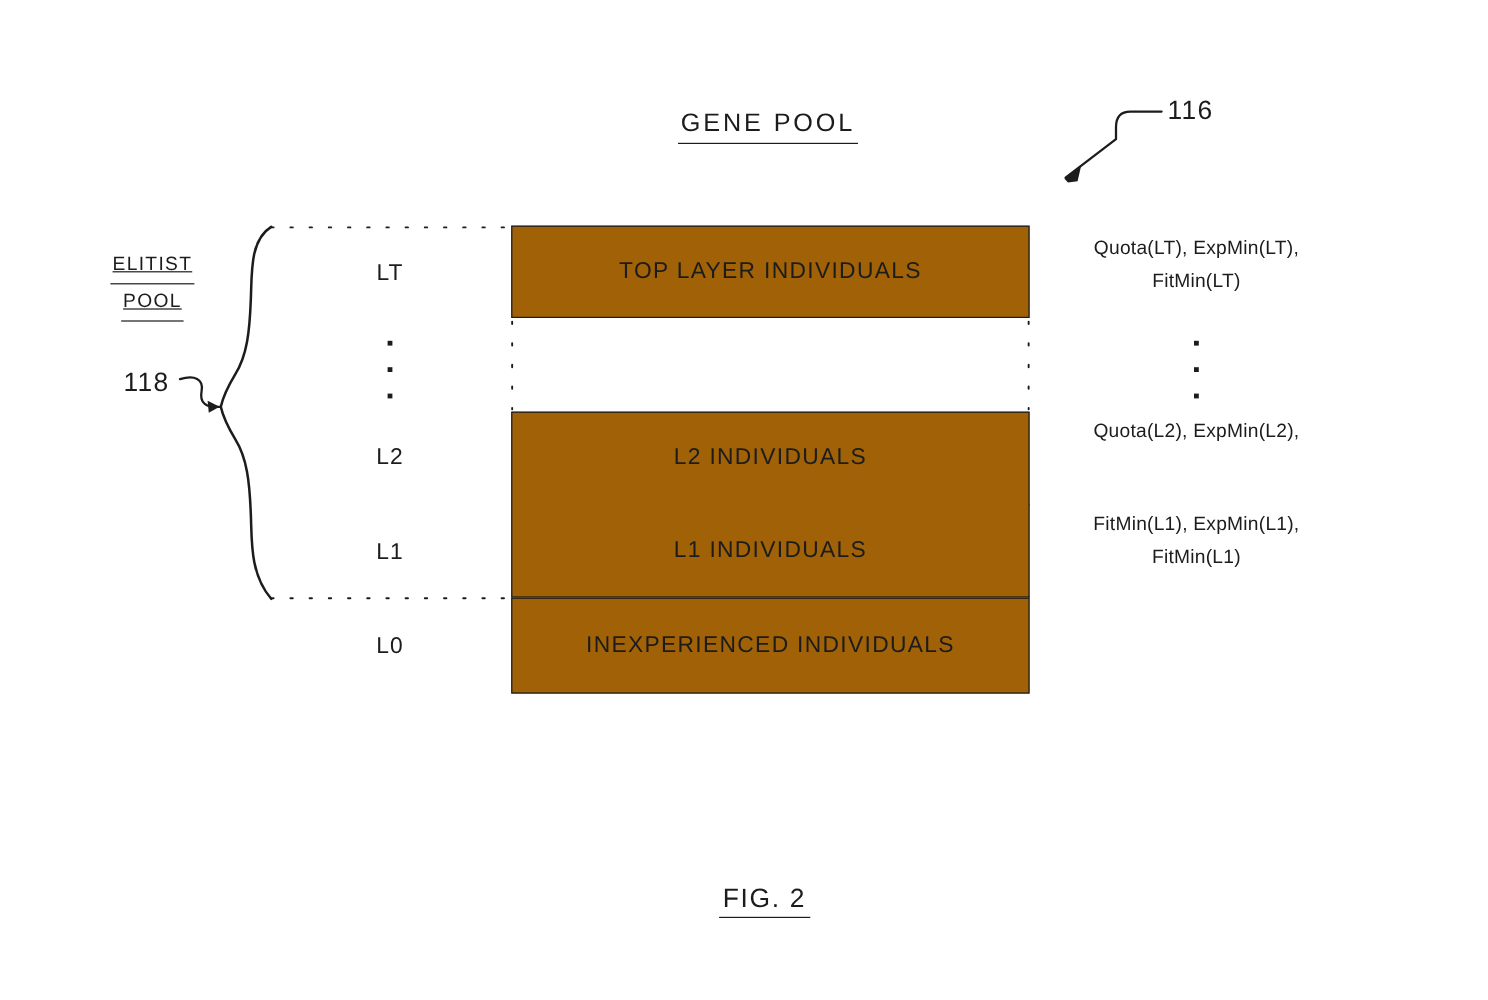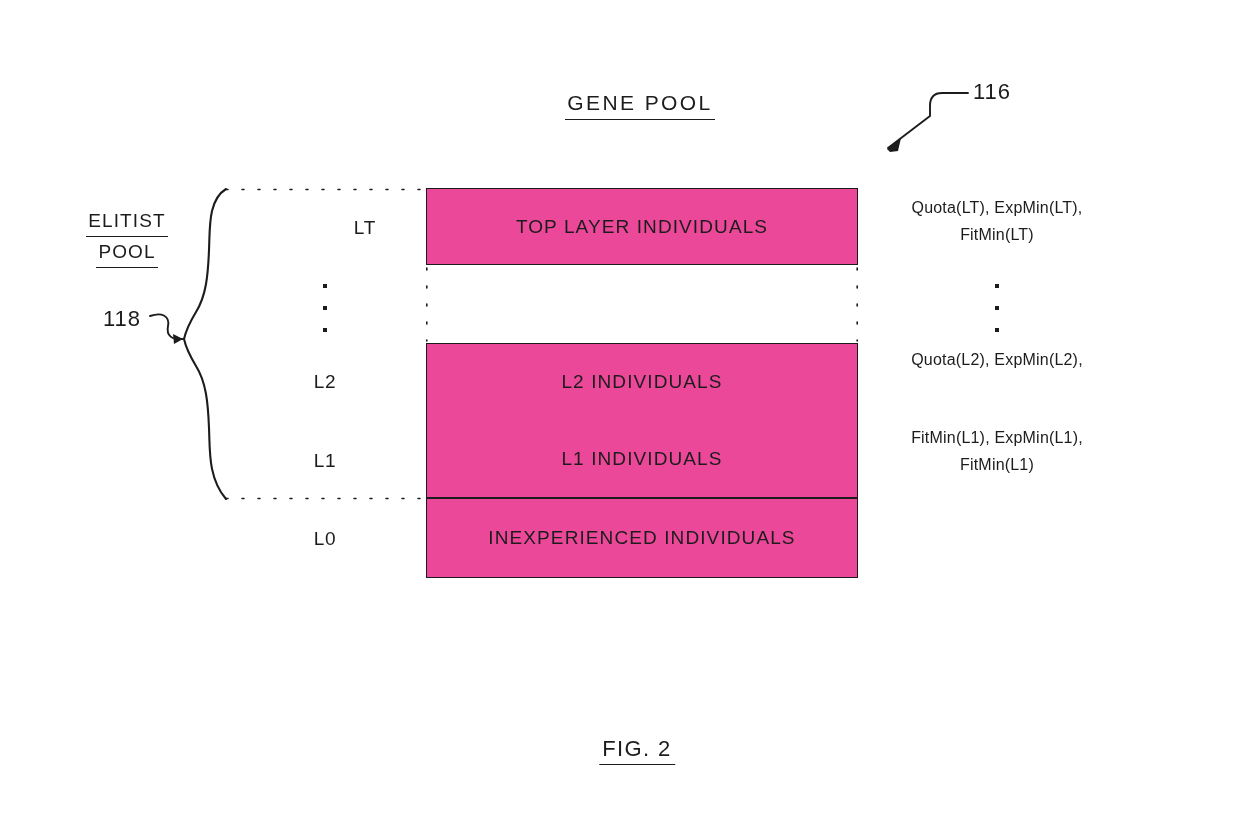--- a/index.html
+++ b/index.html
@@ -55,44 +55,45 @@
 
   
   #elitist-label {
     left: 127px;
     top: 206px;
     width: 220px;
     transform: translateX(-50%);
     text-align: center;
   }
   #elitist-label .tline {
-    font-size: 19px;
+    font-size: 16px;
     line-height: 29px;
     display: inline-block;
     border-bottom: 1.6px solid #1c1c1c;
     padding: 0 2px 1px 2px;
     letter-spacing: 1.1px;
+    text-decoration: underline;
   }
 
   
   .refnum {
     font-size: 22px;
     letter-spacing: 1px;
   }
   #ref-118 { left: 103px; top: 306px; }
   #ref-116 { left: 973px; top: 79px; }
 
   
   .layer-box {
     position: absolute;
     left: 426px;
     width: 432px;
     box-sizing: border-box;
     border: 1.6px solid #1c1c1c;
-    background: #ec4899;
+    background: #a16207;
     display: flex;
     align-items: center;
     justify-content: center;
   }
   .layer-box span {
     font-size: 19px;
     letter-spacing: 1.1px;
     color: #1c1c1c;
   }
   #box-lt { top: 188px;  height: 77px; }
@@ -101,21 +102,21 @@
   #box-l0 { top: 498px;  height: 80px; border-top-width: 1.6px; }
 
   
   .layer-cap {
     font-size: 19px;
     letter-spacing: 0.8px;
     left: 325px;
     transform: translateX(-50%);
     text-align: center;
   }
-  #cap-lt { top: 217px; margin-left: 40px; }
+  #cap-lt { top: 217px; }
   #cap-l2 { top: 371px; }
   #cap-l1 { top: 450px; }
   #cap-l0 { top: 528px; }
 
   
   .vdots {
     position: absolute;
     width: 10px;
     text-align: center;
     transform: translateX(-50%);

